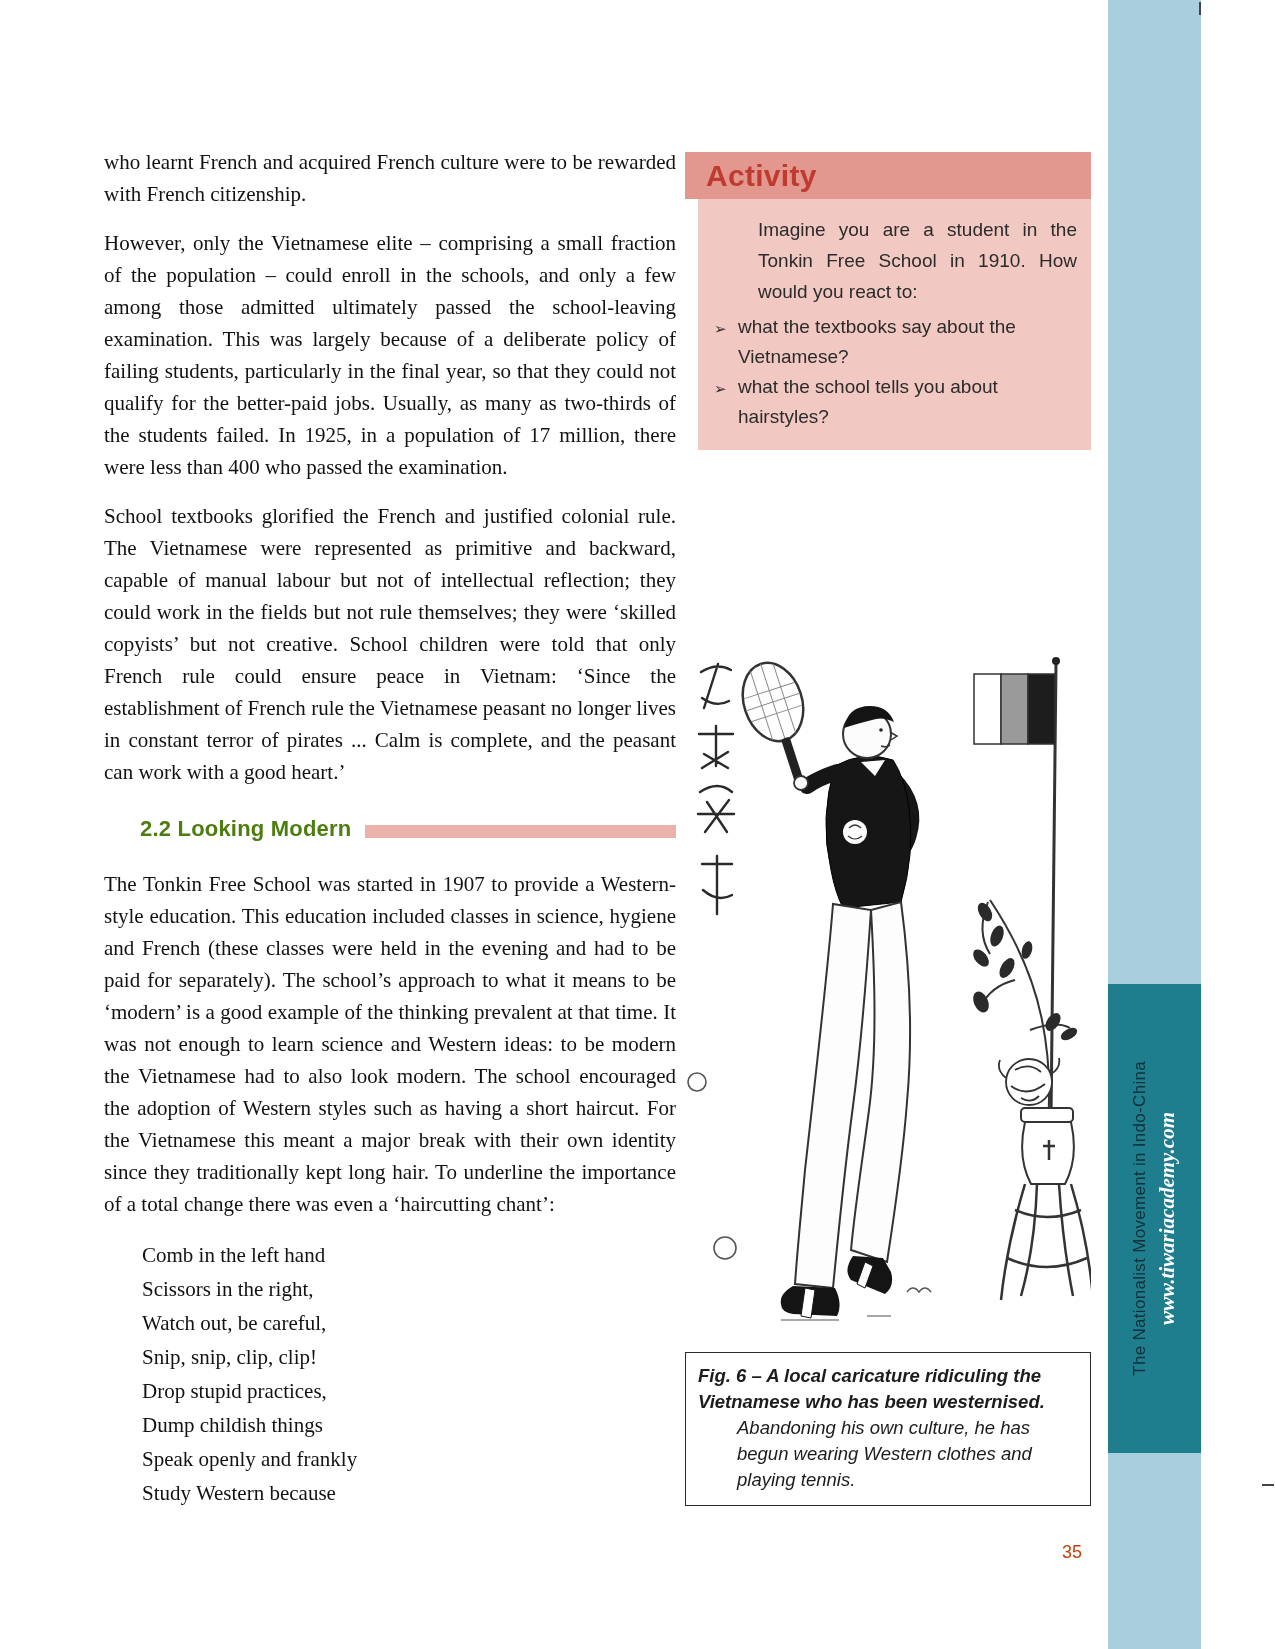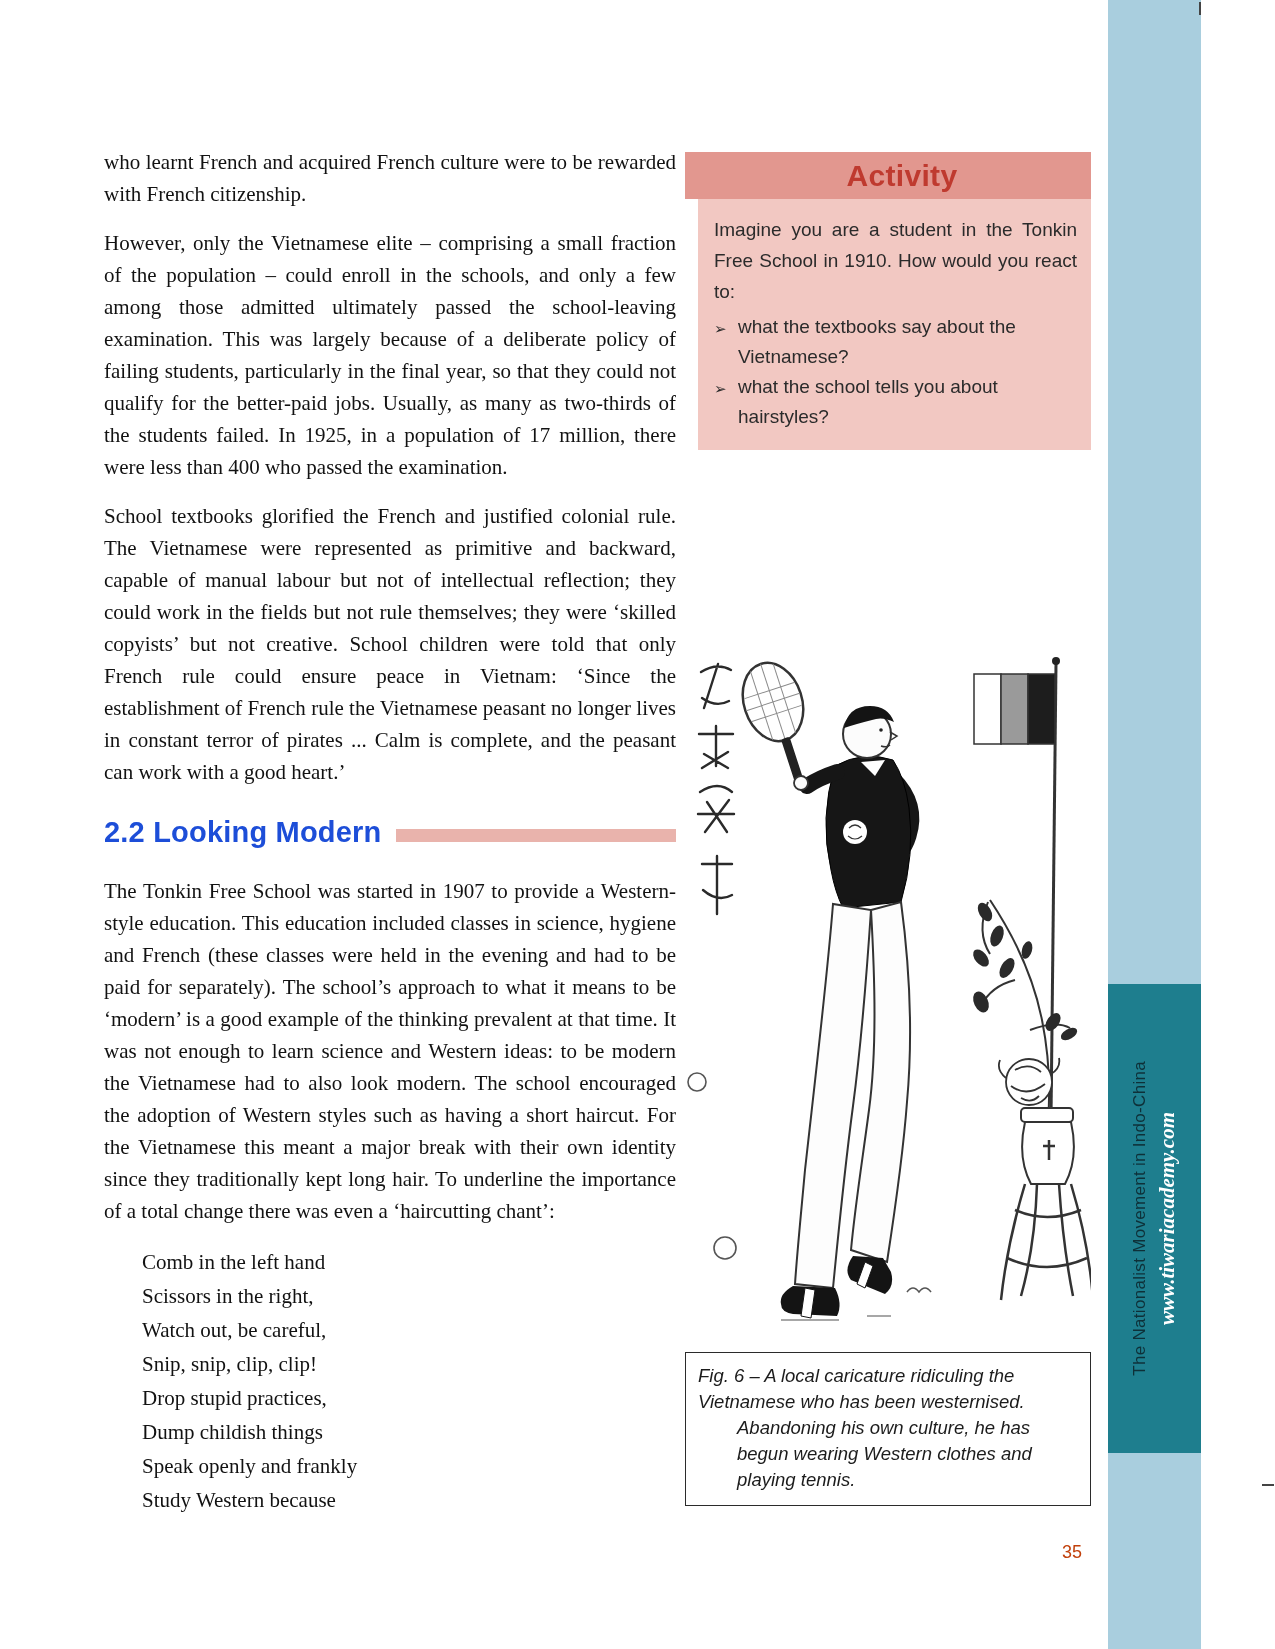--- a/index.html
+++ b/index.html
@@ -7,50 +7,50 @@
   .page {
     position:relative; width:1275px; height:1649px; background:#ffffff;
     overflow:hidden; font-family:"Liberation Serif", serif; color:#111;
   }
 
   
   .main-col { position:absolute; left:104px; top:146px; width:572px; }
   .body-text { font-size:21px; line-height:32px; text-align:justify; color:#121212; margin-bottom:17px; }
   .section-heading-row { display:flex; align-items:center; margin:28px 0 26px 0; }
   .section-heading {
-    font-family:"Liberation Sans", sans-serif; font-size:29px; font-weight:bold;
-    color:#1d4ed8; letter-spacing:.2px; white-space:nowrap;
+    font-family:"Liberation Sans", sans-serif; font-size:22px; font-weight:bold;
+    color:#4d7c0f; letter-spacing:.2px; white-space:nowrap;margin-left:36px;
   }
   .heading-bar { flex:1; height:13px; background:#e9b3ac; margin-left:14px; margin-top:5px; }
   .chant { margin:18px 0 0 38px; }
   .chant-line { font-size:21px; line-height:34px; color:#121212; }
 
   
   .right-col { position:absolute; left:685px; top:152px; width:406px; }
-  .activity-header { height:47px; background:#e2978f; display:flex; align-items:center; padding-left:28px;justify-content:center; }
+  .activity-header { height:47px; background:#e2978f; display:flex; align-items:center; padding-left:21px; }
   .activity-title { font-family:"Liberation Sans", sans-serif; font-size:30px; font-weight:bold; color:#bf3a2f; letter-spacing:.3px; }
   .activity-body {
     width:393px; margin-left:13px; background:#f2c8c2; padding:15px 14px 18px 16px;
     font-family:"Liberation Sans", sans-serif; font-size:19px; color:#2b2b2b;
   }
-  .activity-intro { line-height:31px; text-align:justify; margin-bottom:5px; }
+  .activity-intro { line-height:31px; text-align:justify; margin-bottom:5px;margin-left:44px; }
   .activity-bullet { display:flex; align-items:flex-start; line-height:30px; }
   .bullet-glyph { flex:0 0 24px; width:24px; font-size:15px; padding-top:2px; }
   .bullet-text { flex:1; }
 
   .figure { position:absolute; left:0; top:498px; width:406px; height:690px; }
   .figure svg { width:100%; height:100%; display:block; }
 
   .figure-caption {
     position:absolute; left:0; top:1200px; width:406px;
     border:1.5px solid #2b2b2b; background:#fff; padding:10px 12px 12px 12px;
     font-family:"Liberation Sans", sans-serif; font-size:18.5px; line-height:26px;
     font-style:italic; color:#1c1c1c;
   }
-  .cap-bold { display:block; font-weight:normal; }
+  .cap-bold { display:block; font-weight:bold; }
   .cap-reg { display:block;margin-left:39px; }
 
   .page-number { position:absolute; left:1062px; top:1542px; font-family:"Liberation Sans", sans-serif; font-size:18px; color:#c2410c; }
 
   
   .side-strip { position:absolute; left:1108px; top:0; width:93px; height:1649px; background:#a9cede; }
   .chapter-band {
     position:absolute; left:0; top:984px; width:93px; height:469px; background:#1e7e8e;
     display:flex; flex-direction:row; align-items:center; justify-content:center; gap:5px;
   }

